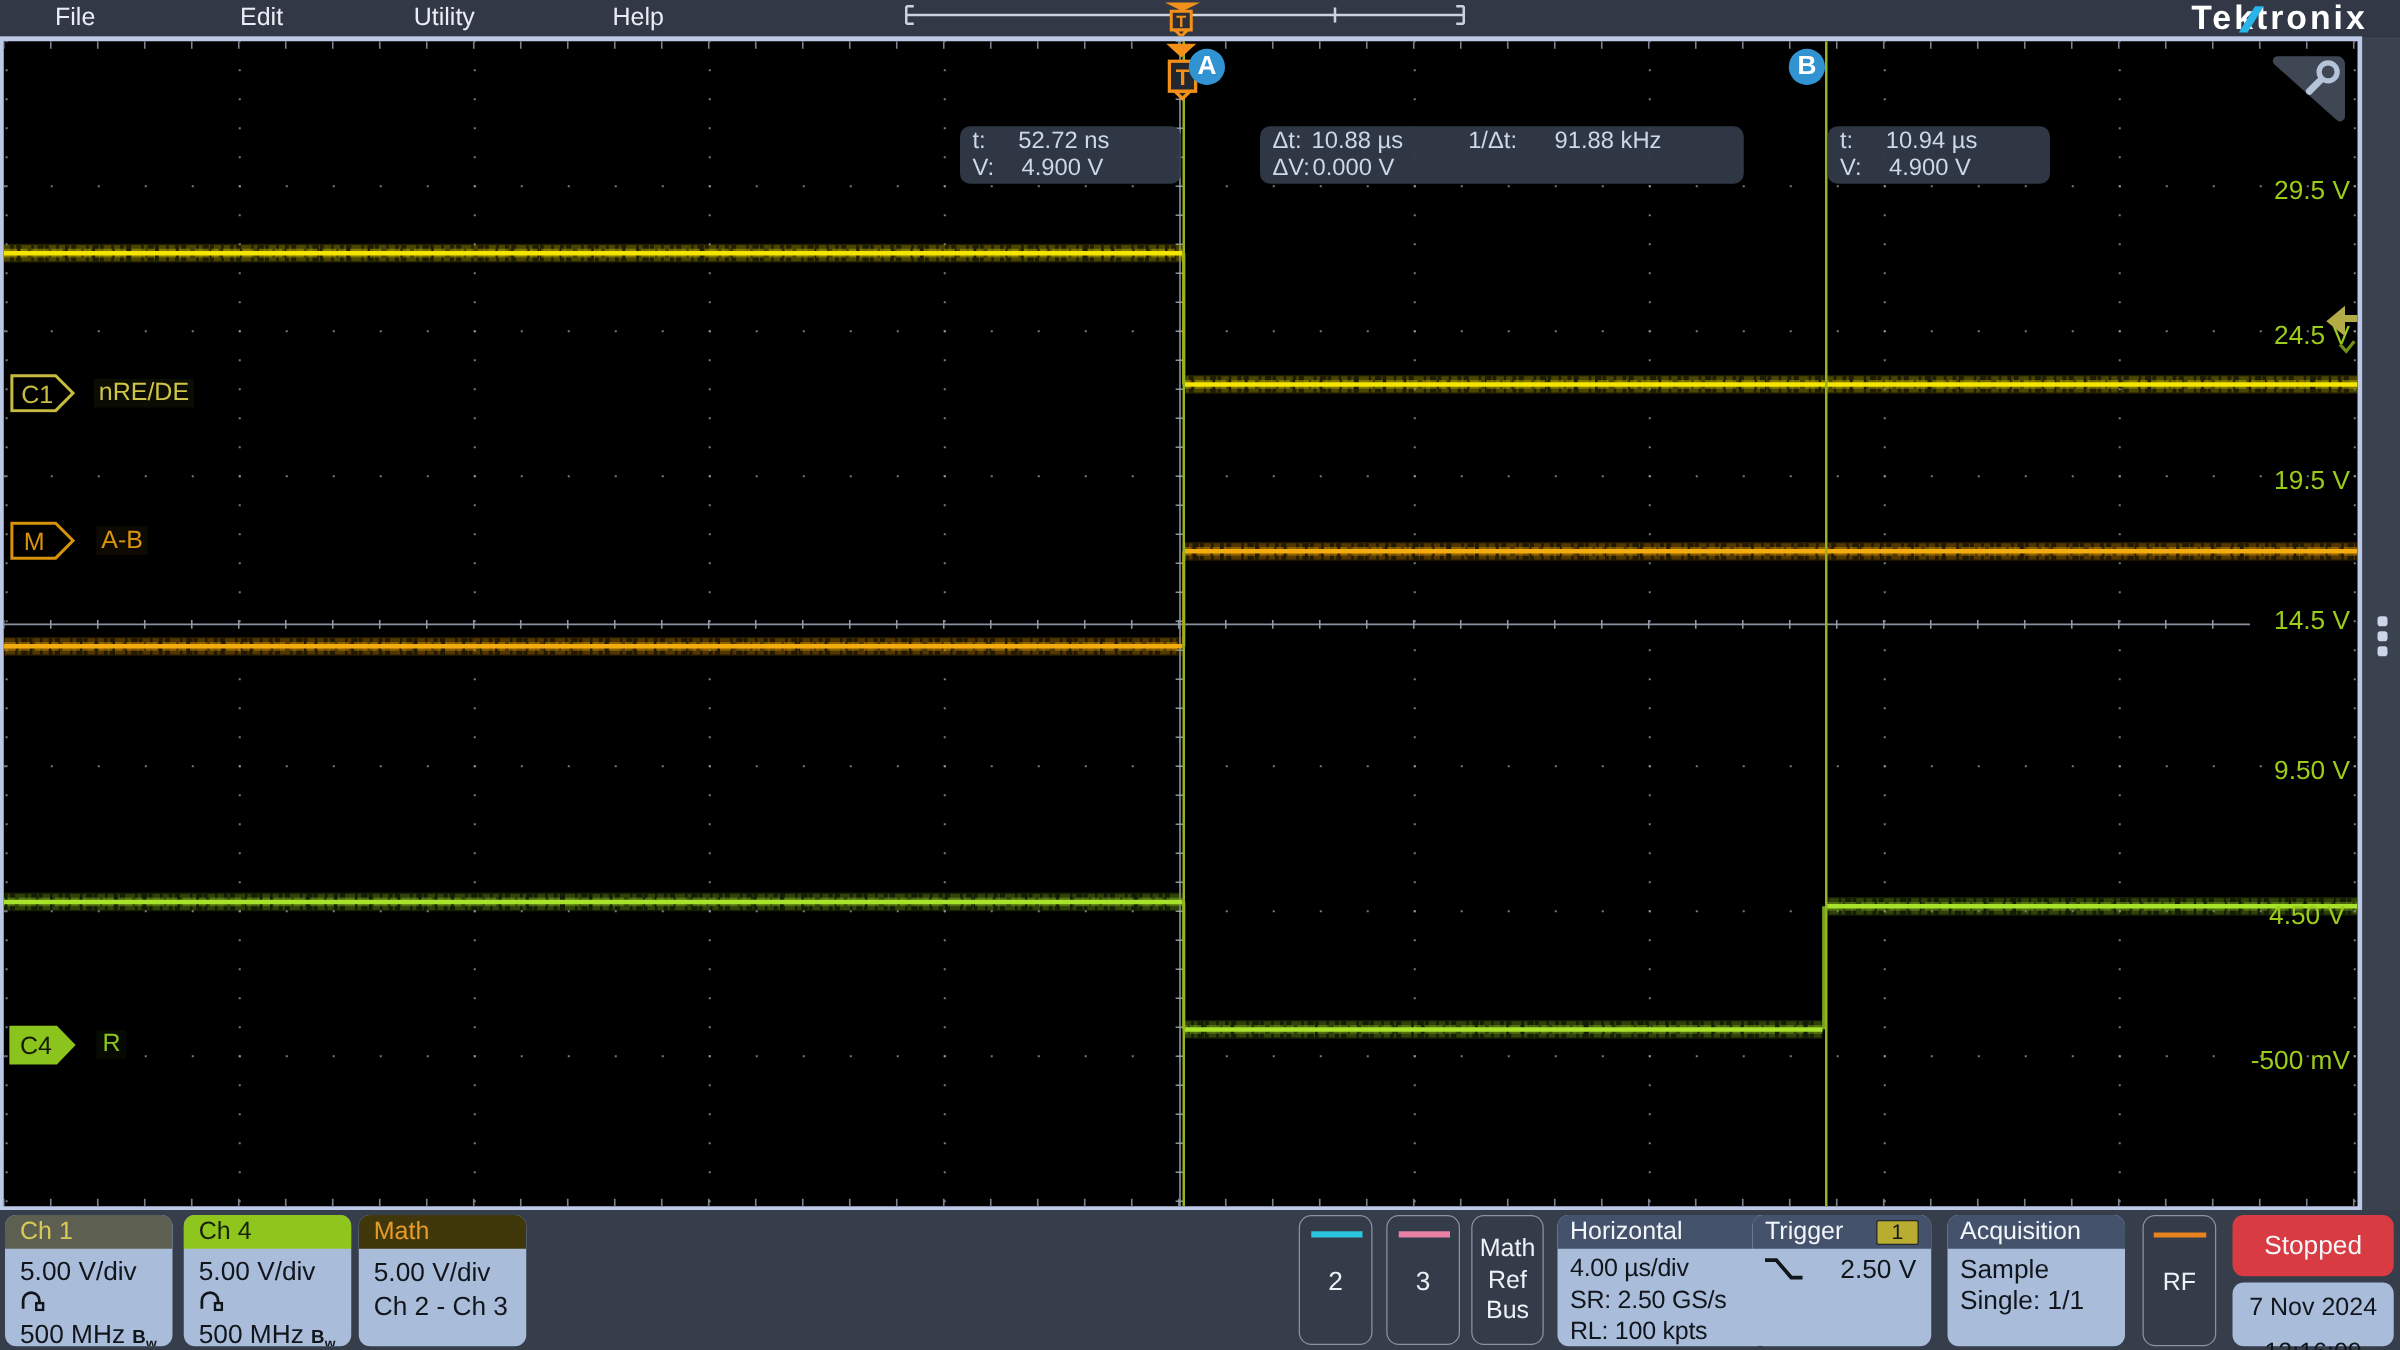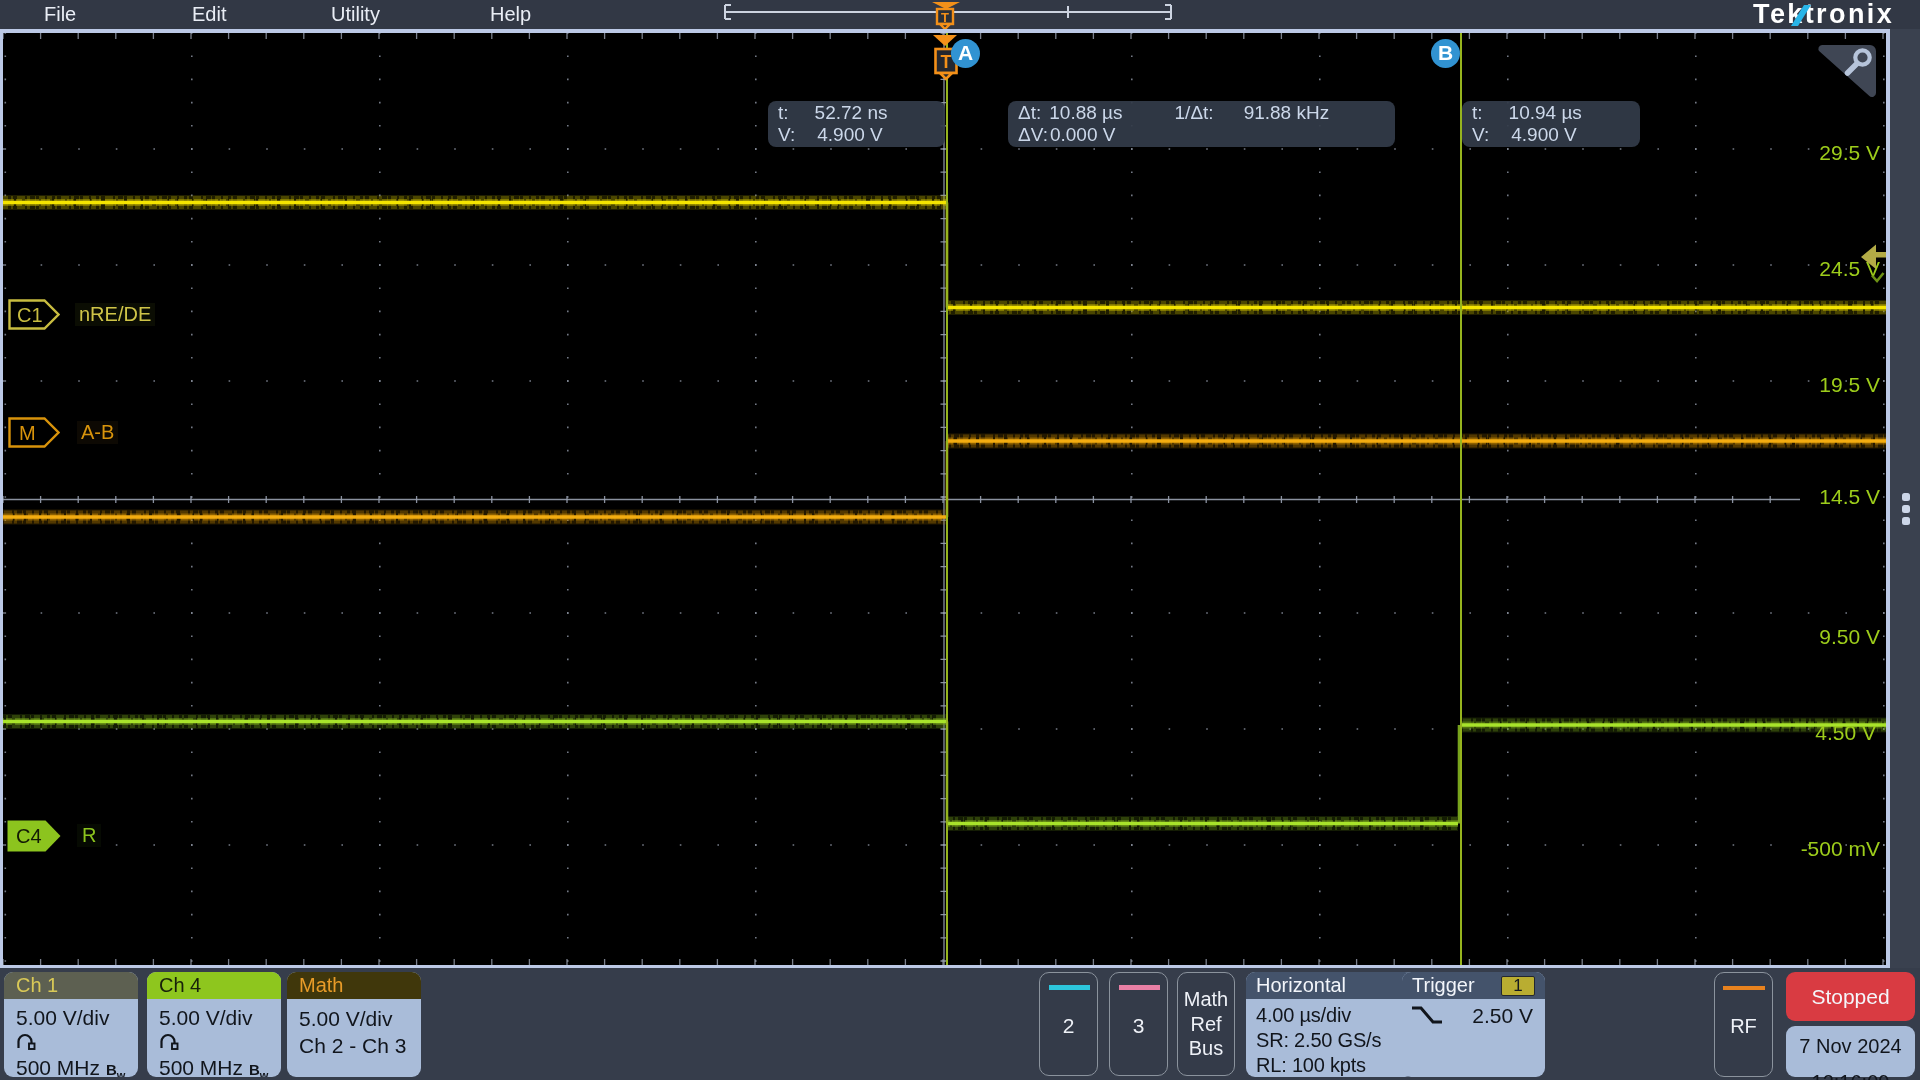--- a/index.html
+++ b/index.html
@@ -106,21 +106,21 @@
  <svg class="abs" style="left:1814px;top:9px" width="62" height="60" viewBox="0 0 62 60">
   <path d="M5 3h48a6 6 0 0 1 6 6v42a4 4 0 0 1-6.9 2.8L2.6 9.6A3.8 3.8 0 0 1 5 3z" fill="#3f4654"></path>
   <circle cx="45.5" cy="15.5" r="7.2" fill="none" stroke="#b6c4da" stroke-width="4.2"></circle>
   <path d="M40 21.5L30.5 31" stroke="#b6c4da" stroke-width="5.5" stroke-linecap="round"></path>
  </svg>
 
  <div class="rlbl" style="left:1680px;top:108px">29.5 V</div>
  <div class="rlbl" style="left:1680px;top:224px">24.5 V</div>
  <div class="rlbl" style="left:1680px;top:340px">19.5 V</div>
  <div class="rlbl" style="left:1680px;top:452px">14.5 V</div>
- <div class="rlbl" style="left:1680px;top:592px">9.50 V</div>
+ <div class="rlbl" style="left:1680px;top:572px">9.50 V</div>
  <div class="rlbl" style="left:1676px;top:688px">4.50 V</div>
  <div class="rlbl" style="left:1680px;top:804px">-500 mV</div>
 
  <svg class="abs" style="left:1852px;top:208px;z-index:5" width="31" height="50" viewBox="0 0 31 50">
   <path d="M6 16L21 3.5V11h13v5.5H21V28z" fill="#b3ab46"></path>
   <path d="M17 34.5l5 5.5 6.5-8" stroke="#79a117" stroke-width="2.6" fill="none" opacity="0.9"></path>
  </svg>
 
  <svg class="badge" style="left:5px;top:266px" width="52" height="31" viewBox="0 0 52 31">
   <path d="M1.5 1.5h35l14 14-14 14h-35z" fill="none" stroke="#c8bc40" stroke-width="2.4"></path>
@@ -185,20 +185,24 @@
  <div class="panel" style="left:1402px;top:4px;width:143px;height:105px">
   <div class="phead">Trigger<span style="position:absolute;left:99px;top:4px;width:34px;height:20px;background:#b9ad31;border:1.5px solid #23272f;border-radius:2px;color:#15181f;text-align:center;line-height:18px;font-size:17px">1</span></div>
   <div class="pbody" style="position:relative;height:78px">
    <svg class="abs" style="left:9px;top:6px" width="34" height="22" viewBox="0 0 34 22">
           <path d="M1 3h9l12 14h9" stroke="#11151c" stroke-width="3" fill="none"></path>
         </svg>
    <span class="abs" style="right:12px;top:5px">2.50 V</span>
   </div>
  </div>
 
+ <div class="panel" style="left:1558px;top:4px;width:142px;height:105px">
+  <div class="phead">Acquisition</div>
+  <div class="pbody" style="padding:4px 0 0 10px;line-height:25px">Sample<br>Single: 1/1</div>
+ </div>
 
  <div class="obox" style="left:1714px;top:4px;width:59px;height:105px">
   <div class="abs" style="left:8px;top:13px;width:42px;height:4px;background:#e8821e"></div>
   <div class="abs" style="left:0;top:42px;width:100%;text-align:center;font-size:20px">RF</div>
  </div>
 
  <div class="abs" style="left:1786px;top:4px;width:129px;height:49px;border-radius:9px;background:#d93b42;color:#f4f6fa;font-size:21px;text-align:center;line-height:49px">Stopped</div>
  <div class="abs" style="left:1786px;top:58px;width:129px;height:51px;border-radius:9px;background:#a9bcd9;color:#11151c;font-size:20px;text-align:center;line-height:36px;padding-top:2px">7 Nov 2024<br>12:16:09</div>
 </div>
 

